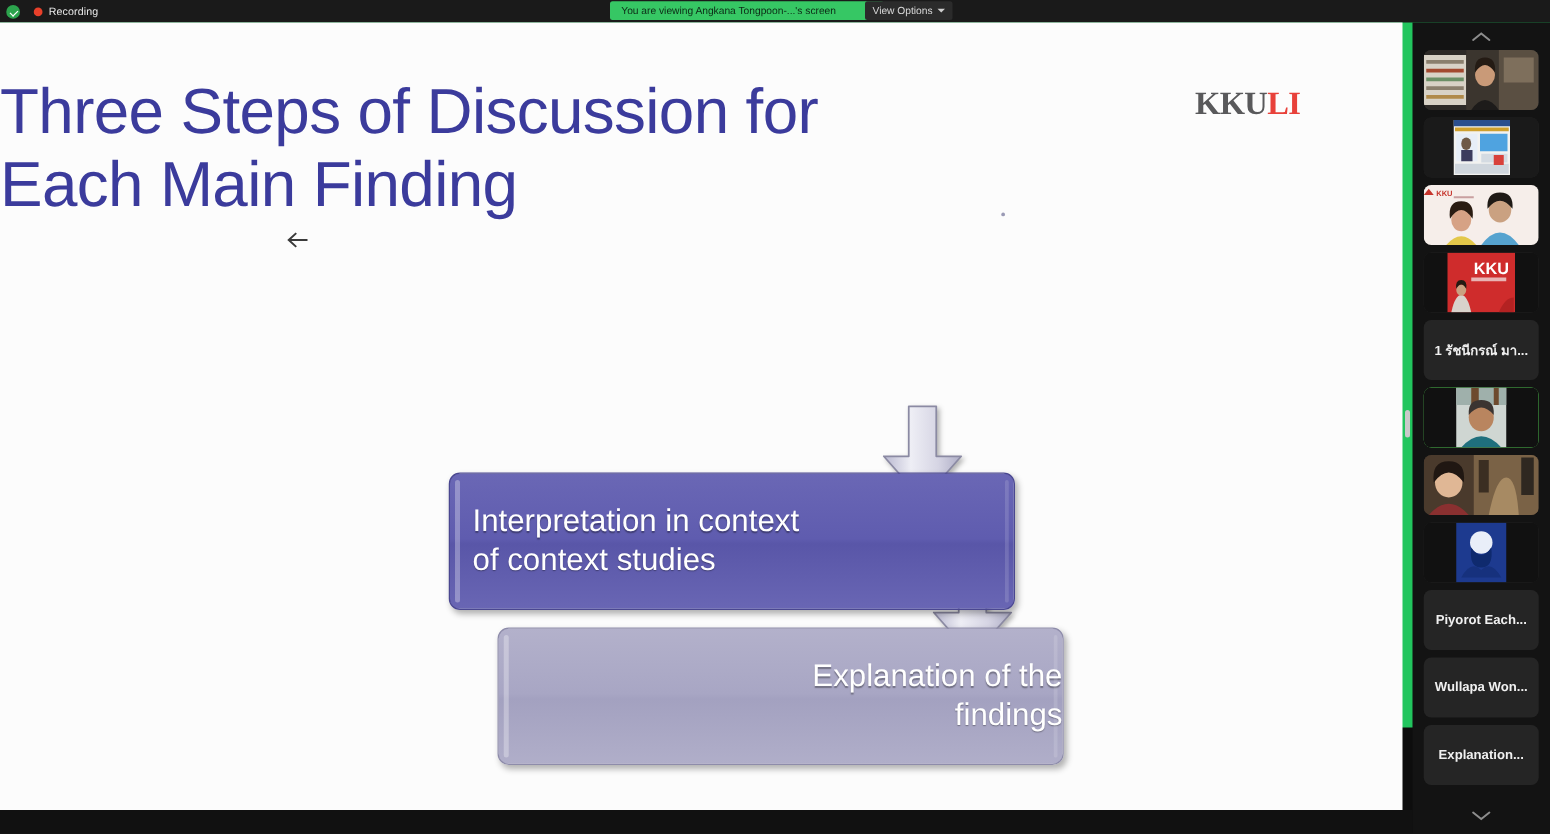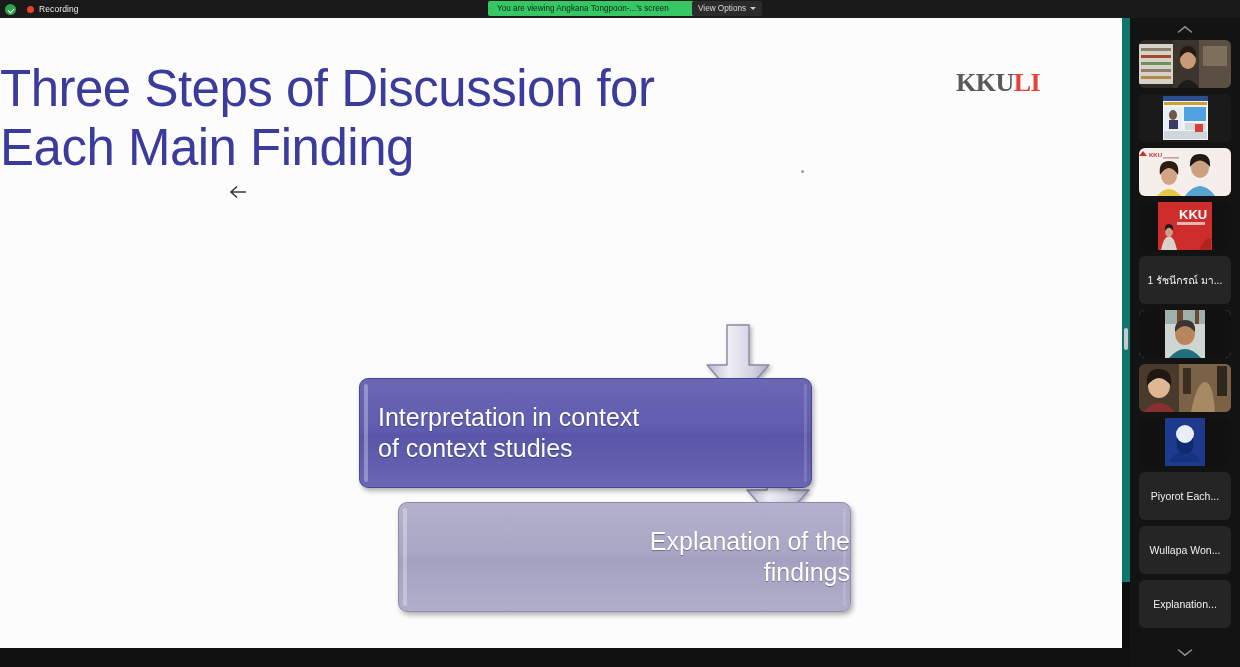--- a/index.html
+++ b/index.html
@@ -3,21 +3,21 @@
 <meta charset="utf-8">
 <style>
   * { box-sizing: border-box; margin: 0; padding: 0; }
   html, body {
     width: 1240px; height: 667px;
     background: #0d0d0d;
     font-family: "Liberation Sans", sans-serif;
     overflow: hidden;
   }
 
-  #app { position: relative; width: 1240px; height: 582px; background: #0f766e; }
+  #app { position: relative; width: 1240px; height: 582px; background: #22c55e; }
 
   
   .topbar {
     position: absolute; left: 0; top: 0; width: 1240px; height: 18px;
     background: #1a1a1a;
     display: flex; align-items: center;
   }
   .rec-group { display: flex; align-items: center; gap: 5px; padding-left: 5px; }
   .shield-icon {
     width: 11px; height: 11px; border-radius: 50%;
@@ -144,21 +144,21 @@
 
   .tiles { position: absolute; left: 0; top: 22px; width: 110px; }
   .tile {
     position: relative; width: 92px; height: 48px; margin: 0 auto 6px auto;
     border-radius: 6px; overflow: hidden; background: #252525;
     display: flex; align-items: center; justify-content: center;
   }
   .tile.active { outline: 2px solid #4fd14f; outline-offset: -2px; }
   .tile .nm {
     color: #f0f0f0; font-size: 10.5px; text-align: center;
-    white-space: nowrap; overflow: hidden; padding: 0 4px;
+    white-space: nowrap; overflow: hidden; padding: 0 4px; font-weight: bold;
   }
   .tile .thumb { position: absolute; inset: 0; }
 
   .rail-chev.bottom { position: absolute; left: 0; bottom: 4px; }
 
   
   .divider-handle {
     position: absolute; left: 1124px; top: 328px; width: 4px; height: 22px;
     background: #c9c9c9; border-radius: 2px;
   }

